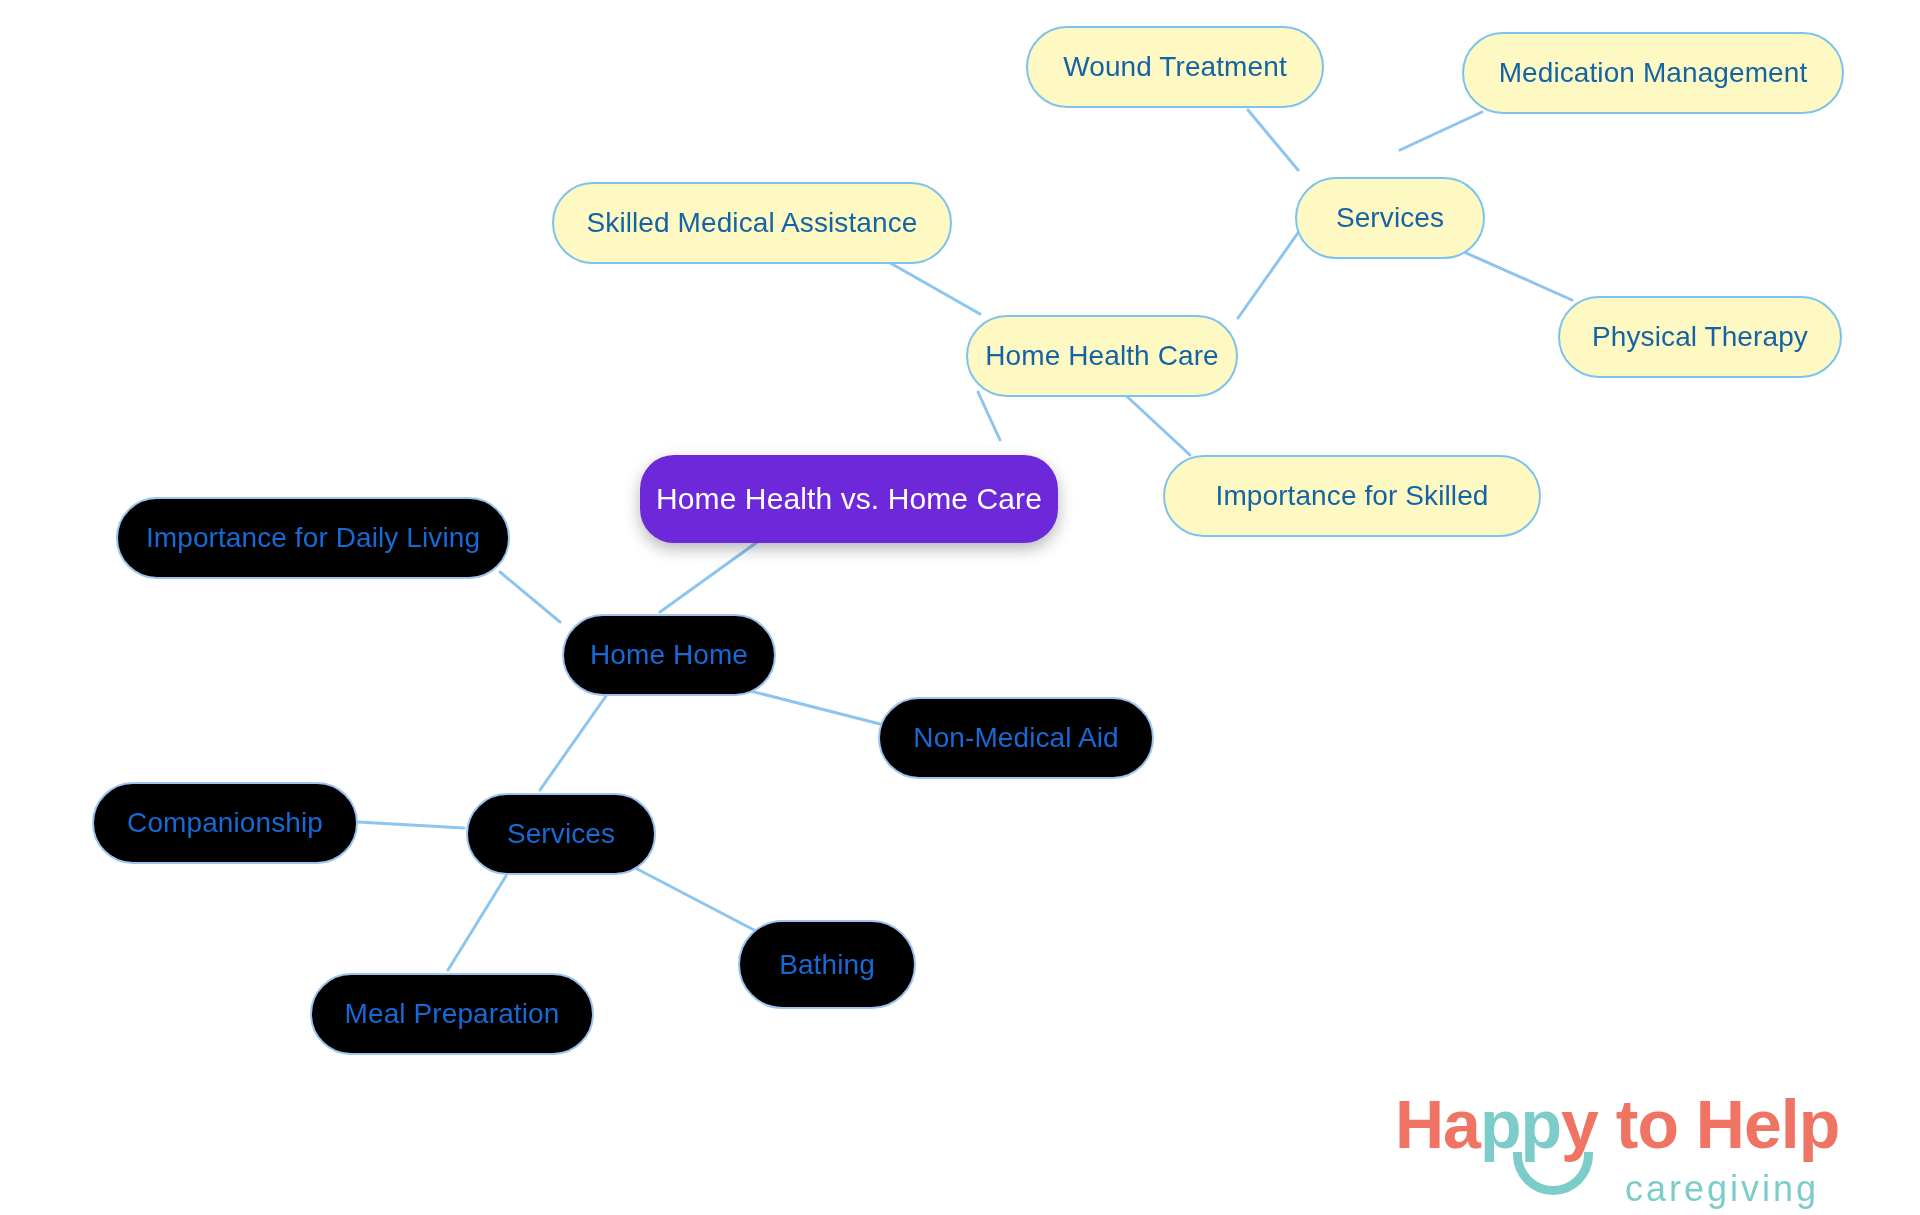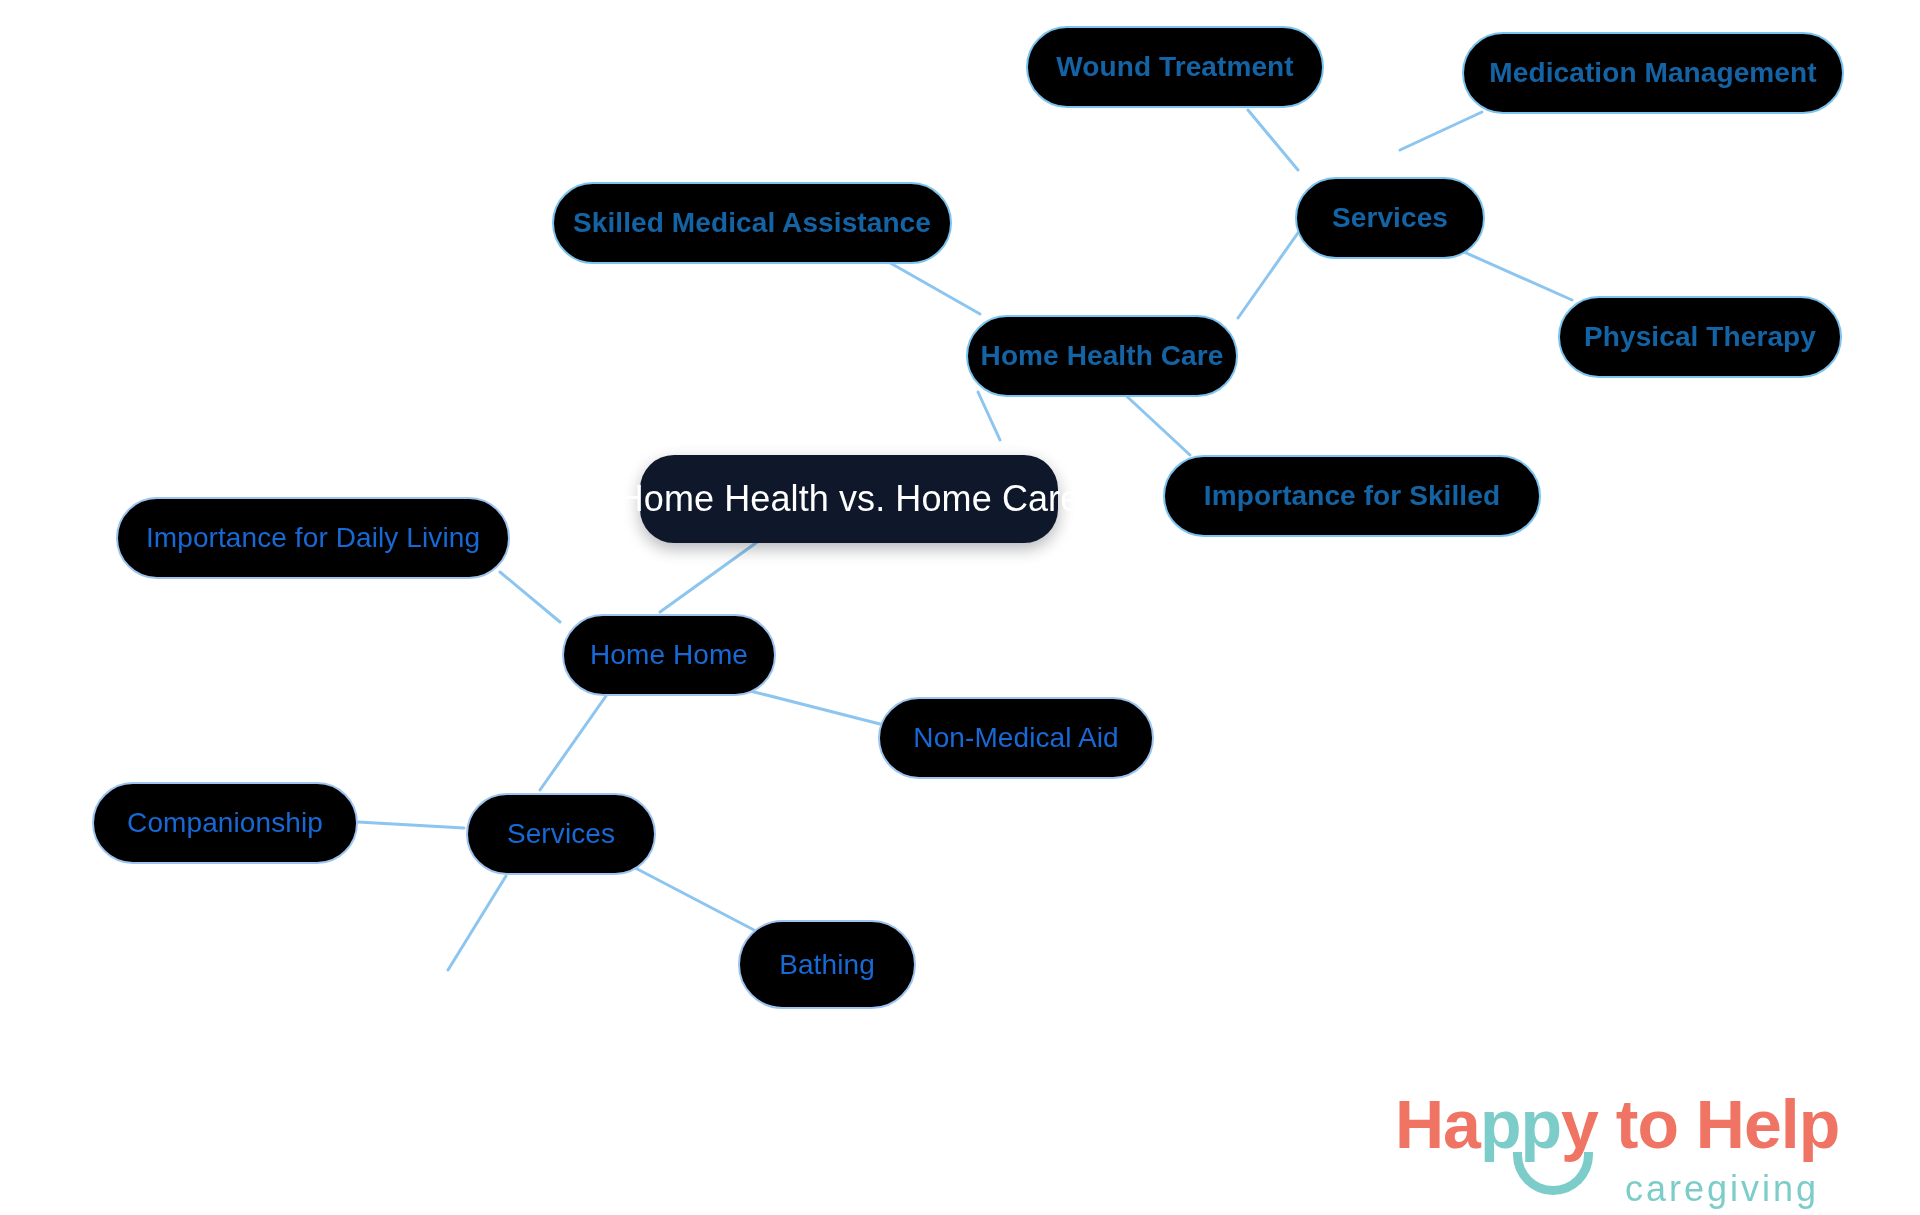--- a/index.html
+++ b/index.html
@@ -29,33 +29,32 @@
     position: absolute;
     box-sizing: border-box;
     display: flex;
     align-items: center;
     justify-content: center;
     border-radius: 999px;
     white-space: nowrap;
     letter-spacing: 0.1px;
   }
   .node-root {
-    background: #0f172a;
+    background: #6d28d9;
     color: #ffffff;
-    font-size: 36px;
+    font-size: 30px;
     border: none;
     box-shadow: 0 6px 16px rgba(12, 18, 28, 0.30);
     border-radius: 34px;
   }
   .node-health {
-    background: #000000;
+    background: #fef9c3;
     border: 2px solid #7cc3ef;
     color: #1464a5;
     font-size: 28px;
-    font-weight: bold;
   }
   .node-care {
     background: #000000;
     border: 2px solid #9ec4ef;
     color: #1769d6;
     font-size: 28px;
   }
   .logo {
     position: absolute;
     left: 1395px;
@@ -164,20 +163,23 @@
   </div>
 
   <div class="node node-care" style="left:92px; top:782px; width:266px; height:82px;">
     <span>Companionship</span>
   </div>
 
   <div class="node node-care" style="left:738px; top:920px; width:178px; height:89px;">
     <span>Bathing</span>
   </div>
 
+  <div class="node node-care" style="left:310px; top:973px; width:284px; height:82px;">
+    <span>Meal Preparation</span>
+  </div>
 
   <div class="logo">
     <div class="logo-main">
       <span class="logo-coral">H</span><span class="logo-coral">a</span><span class="logo-teal">pp</span><span class="logo-coral">y</span><span>&nbsp;</span><span class="logo-coral">to</span><span>&nbsp;</span><span class="logo-coral">Help</span>
     </div>
     <div class="logo-smile"></div>
     <div class="logo-sub">caregiving</div>
   </div>
 
 </div>

